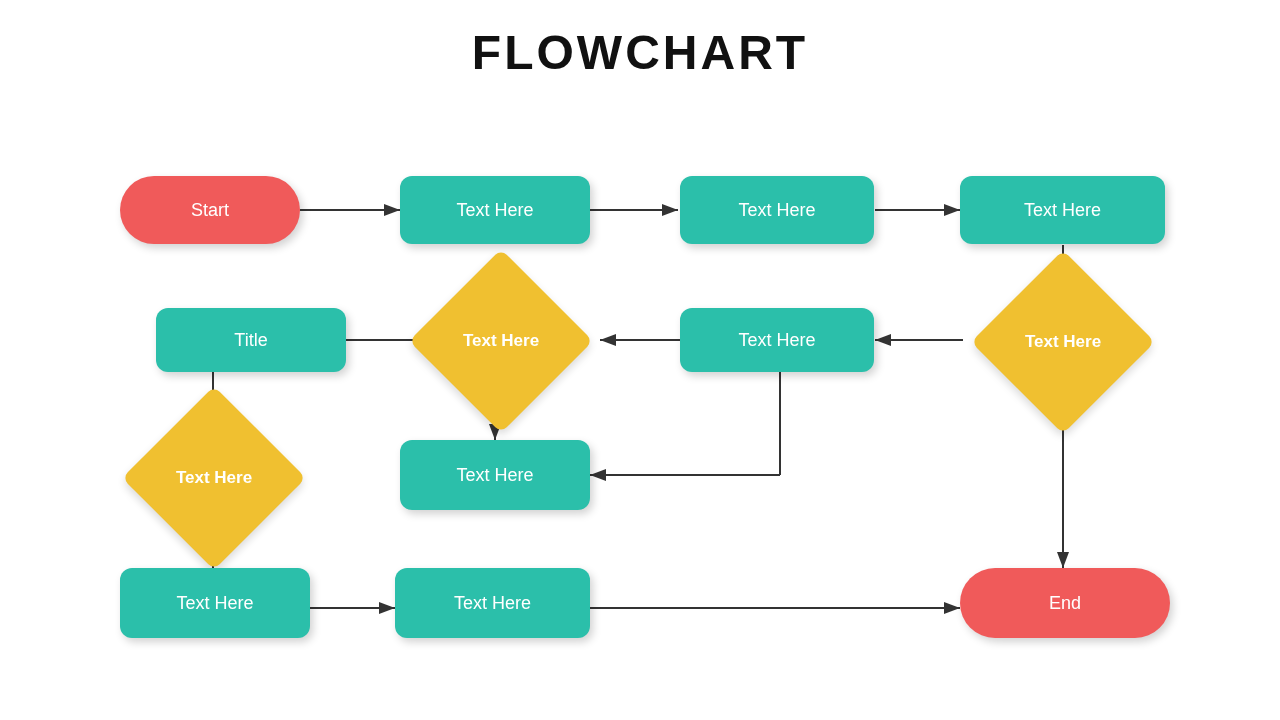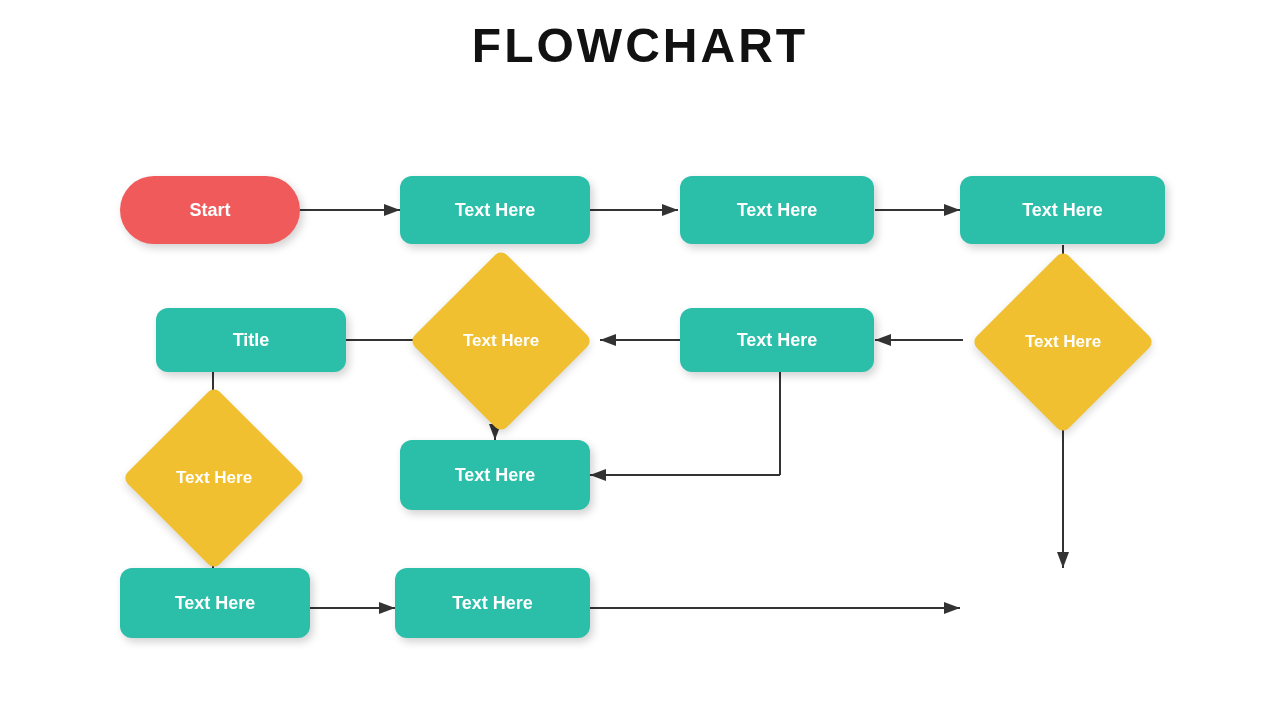--- a/index.html
+++ b/index.html
@@ -10,39 +10,39 @@
       height: 720px;
       overflow: hidden;
       position: relative;
     }
 
     .page-title {
       text-align: center;
       font-size: 48px;
       font-weight: 900;
       letter-spacing: 3px;
-      padding-top: 18px;
+      padding-top: 25px;
       color: #111;
     }
 
     .flowchart-container {
       position: absolute;
       top: 0; left: 0;
       width: 1280px;
       height: 720px;
     }
 
     
     .node {
       position: absolute;
       display: flex;
       align-items: center;
       justify-content: center;
       font-size: 18px;
-      font-weight: bold;
+      font-weight: normal;
       color: white;
       text-align: center;
     }
 
     .rounded-rect {
       border-radius: 12px;
     }
 
     .pill {
       border-radius: 50px;
@@ -172,14 +172,15 @@
     <div class="diamond-inner"></div>
     <div class="diamond-label">Text Here</div>
   </div>
 
   <div class="node rounded-rect teal box-shadow" style="left:400px; top:440px; width:190px; height:70px;">Text Here</div>
 
   <div class="node rounded-rect teal box-shadow" style="left:120px; top:568px; width:190px; height:70px;">Text Here</div>
 
   <div class="node rounded-rect teal box-shadow" style="left:395px; top:568px; width:195px; height:70px;">Text Here</div>
 
+  <div class="node pill red-orange box-shadow" style="left:960px; top:568px; width:210px; height:70px;">End</div>
 
 </div>
 
 </body></html>

